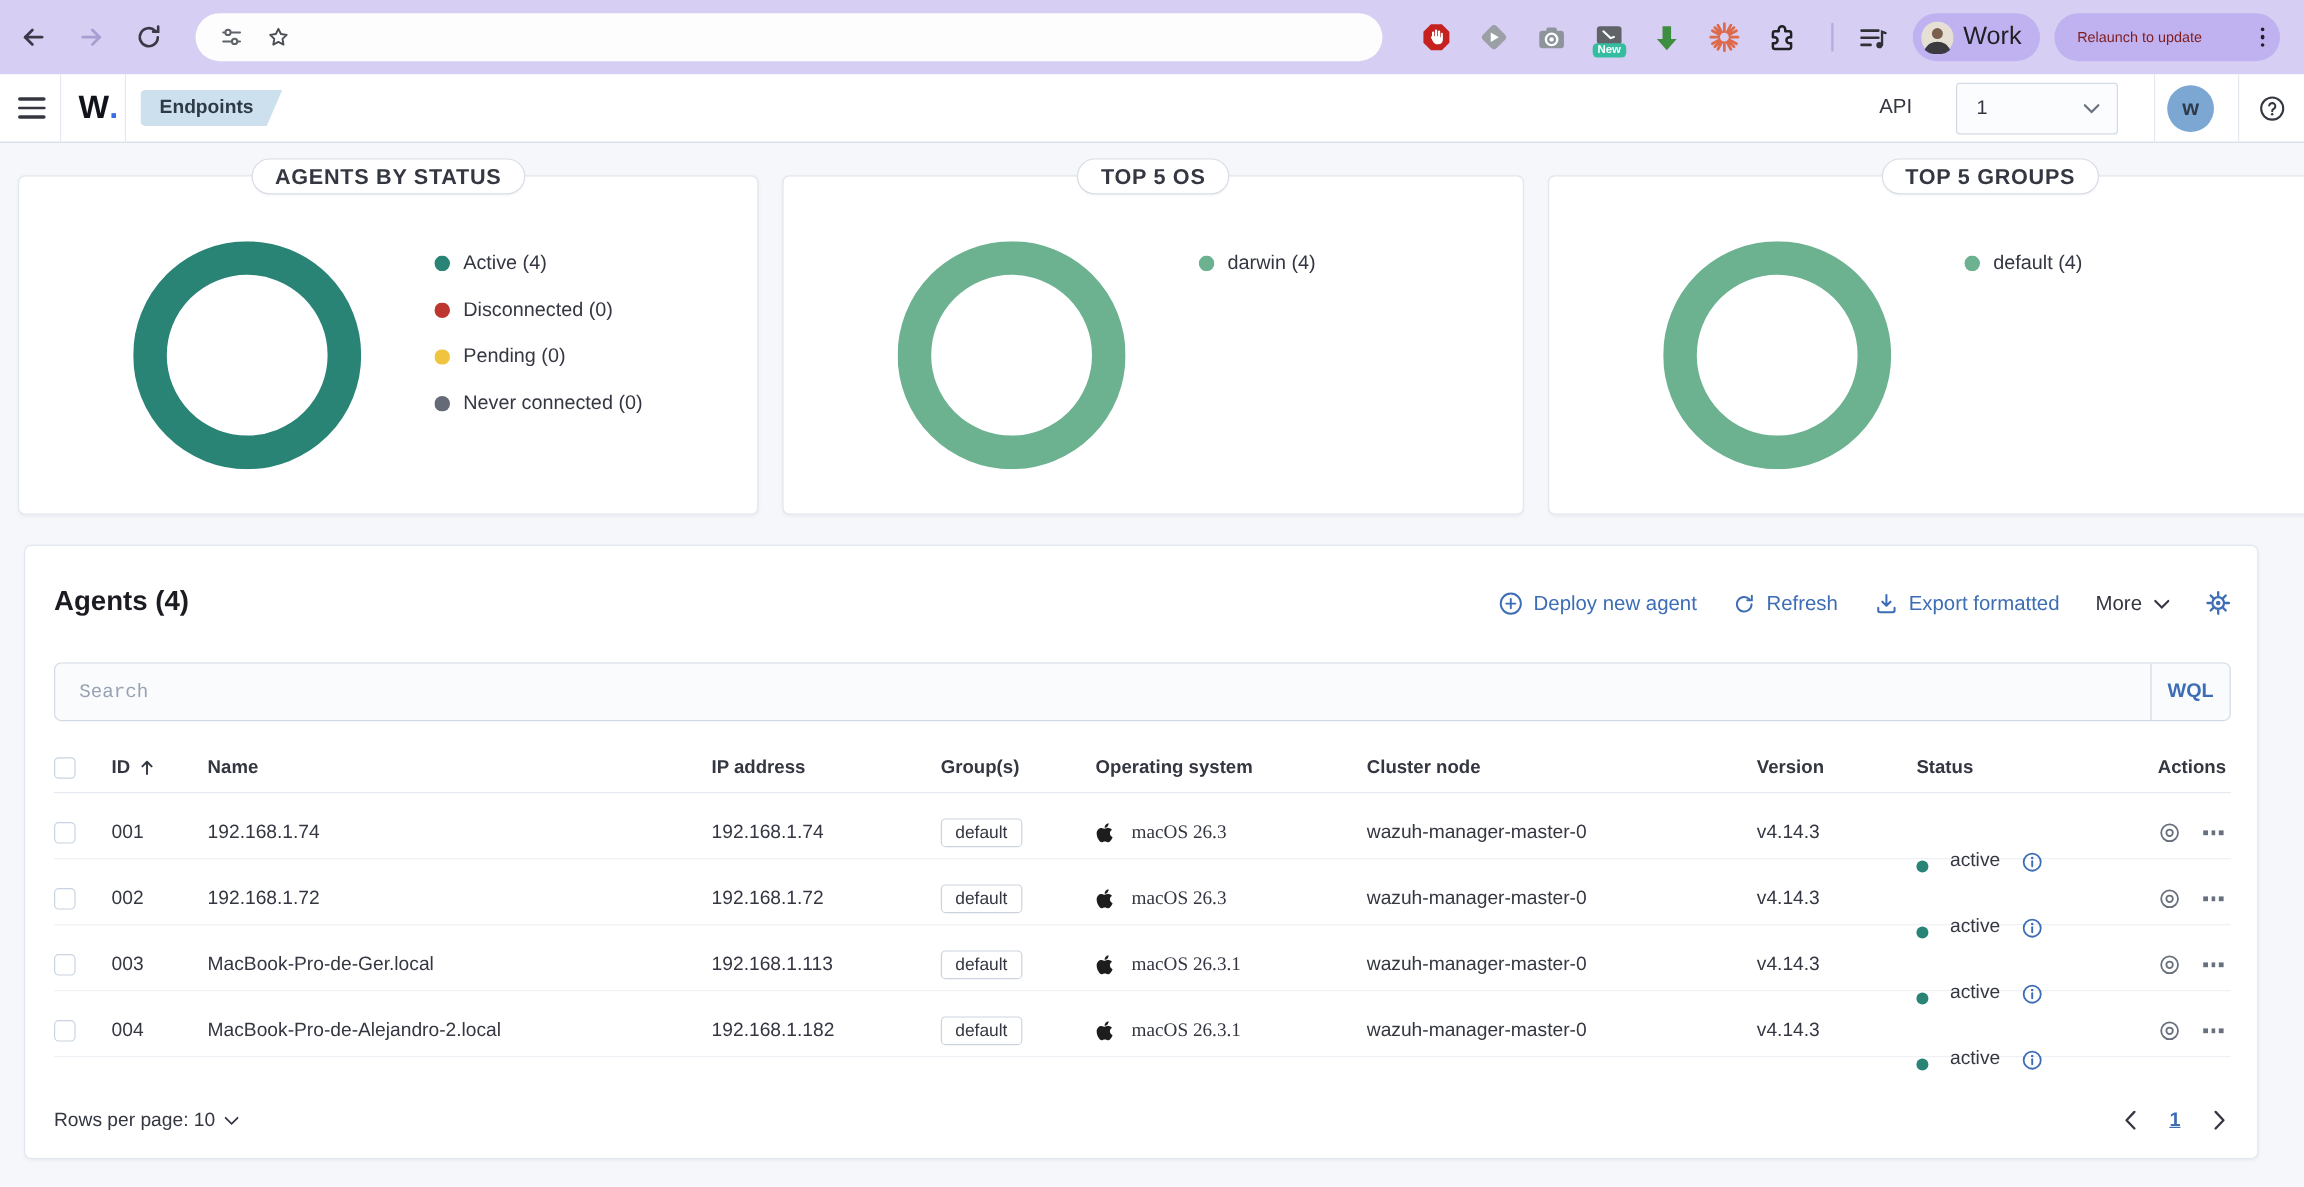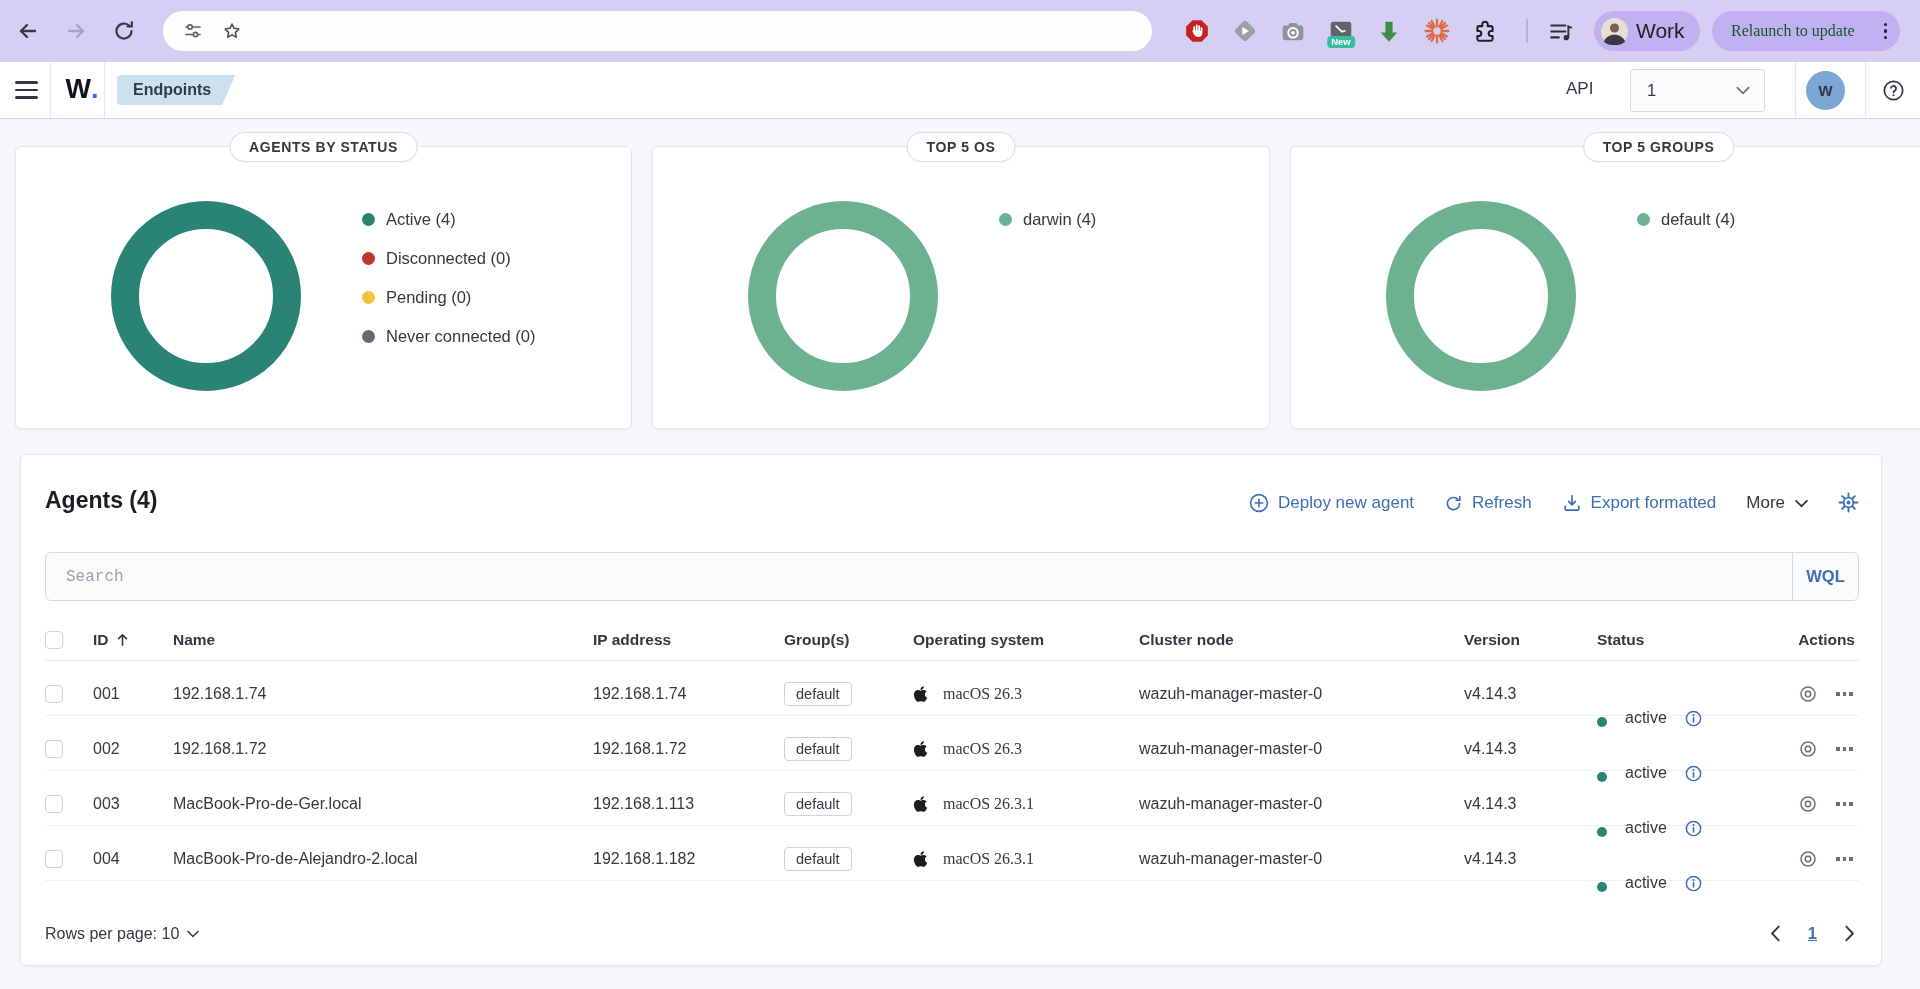--- a/index.html
+++ b/index.html
@@ -44,21 +44,21 @@
     background:#c0b1f1; border-radius:20px;
     display:flex; align-items:center; gap:8px; padding:0 14px 0 7px; cursor:pointer;
   }
   .profile-chip .label { font-size:21px; color:#202124; }
   .relaunch-btn {
     position:absolute; left:1712px; top:11px; width:188px; height:40px;
     background:#c0b1f1; border-radius:20px;
     display:flex; align-items:center; justify-content:space-between;
     padding:0 13px 0 19px; cursor:pointer;
   }
-  .relaunch-btn .label { font-size:16px; color:#14532d;font-family:Liberation Serif, serif; }
+  .relaunch-btn .label { font-size:12px; color:#7f1d1d; }
   .kebab { display:flex; flex-direction:column; gap:3px; }
   .kebab i { width:3.5px; height:3.5px; border-radius:50%; background:#202124; }
 
   
   .app-header {
     position:absolute; left:0; top:62px; width:1920px; height:57px;
     background:#ffffff; border-bottom:1px solid #d3dae6;
   }
   .vsep { position:absolute; top:0; width:1px; height:56px; background:#e4e8ef; }
   .hamburger { position:absolute; left:15px; top:19px; width:23px; height:18px; display:flex; flex-direction:column; justify-content:space-between; cursor:pointer; }
@@ -90,21 +90,21 @@
   
   .card {
     position:absolute; top:146px; height:283px;
     background:#fff; border:1px solid #e2e6ee; border-radius:6px;
     box-shadow:0 1px 3px rgba(45,60,90,.05);
   }
   .card-title {
     position:absolute; top:-15px; left:50%; transform:translateX(-50%);
     height:30px; line-height:28px; background:#fff;
     border:1px solid #d8dde6; border-radius:16px; padding:0 19px;
-    font-size:14px; font-weight:bold; letter-spacing:.6px; color:#343741;
+    font-size:18px; font-weight:bold; letter-spacing:.6px; color:#343741;
     white-space:nowrap; box-shadow:0 1px 2px rgba(45,60,90,.05);
   }
   .donut { position:absolute; left:95px; top:54px; width:190px; height:190px; cursor:pointer; }
   .legend { position:absolute; left:346px; top:53px; }
   .legend-item { display:flex; align-items:center; height:39px; gap:11px; font-size:16.5px; color:#343741; cursor:pointer; }
 
   
   .panel {
     position:absolute; left:20px; top:454px; width:1862px; height:512px;
     background:#fff; border:1px solid #e2e6ee; border-radius:6px;

